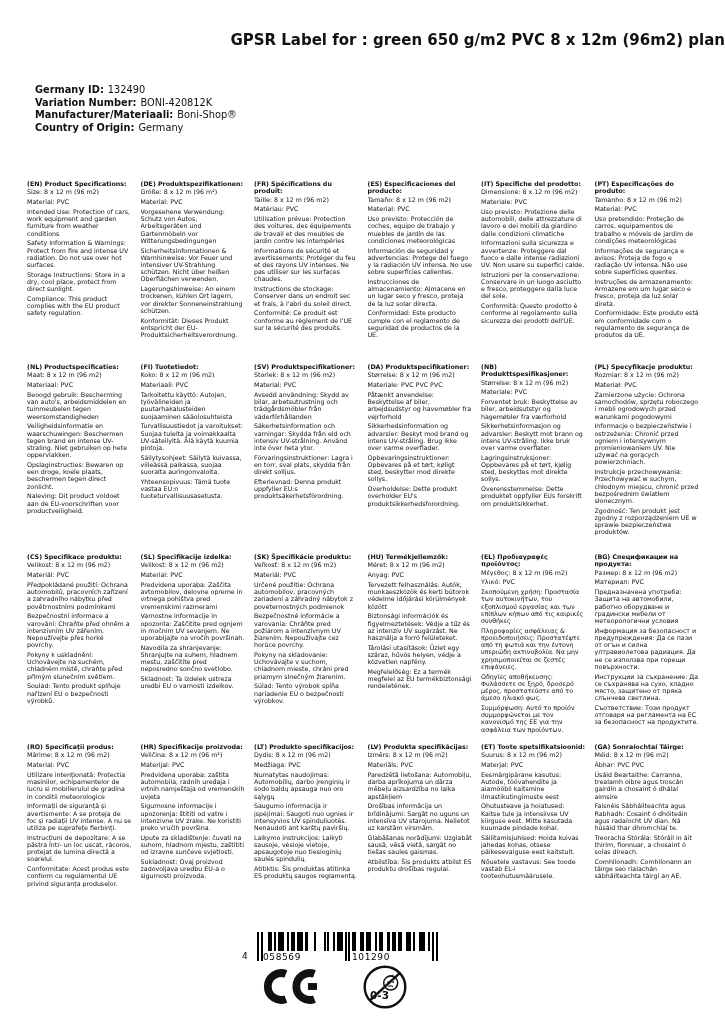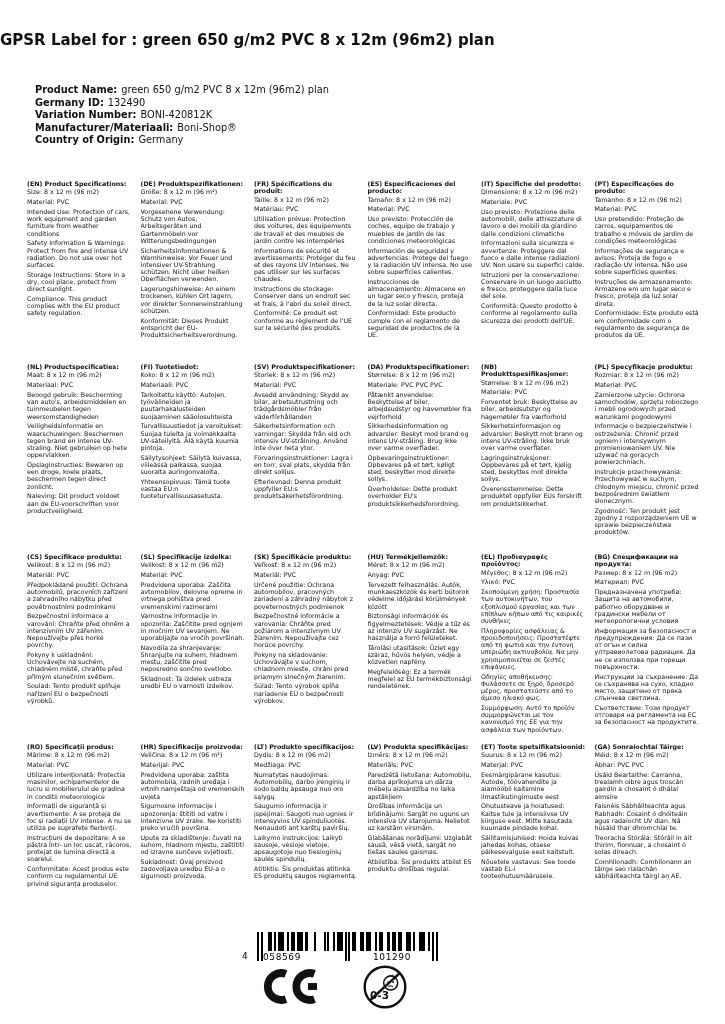--- a/index.html
+++ b/index.html
@@ -1,47 +1,46 @@
 <!DOCTYPE html>
 <html><head>
 <meta charset="utf-8">
 <style>
   html,body{margin:0;padding:0;background:#fff;}
   #page{position:relative;width:725px;height:1024px;background:#ffffff;overflow:hidden;
         font-family:"DejaVu Sans","Liberation Sans",sans-serif;color:#111;}
-  .title{position:absolute;top:31px;left:0;width:100%;text-align:left;
+  .title{position:absolute;top:31px;left:0;width:100%;text-align:right;
          font-size:15px;font-weight:bold;margin:0;}
   .info{position:absolute;top:84px;left:35px;font-size:9.8px;line-height:12.6px;}
   .info-row .lbl{font-weight:bold;}
   .info-row .val{margin-left:4px;}
   .grid{position:absolute;top:180px;left:27px;width:672px;display:grid;
         grid-template-columns:repeat(6,1fr);column-gap:9px;
         grid-template-rows:183px 190px 190px auto;}
   .lang-block{font-size:6.3px;line-height:7.2px;overflow:hidden;}
   .lang-block h3{font-size:6.3px;line-height:7.2px;margin:0 0 1.2px 0;font-weight:bold;}
   .lang-block p{margin:0 0 2.6px 0;}
   .footer{position:absolute;left:0;top:928px;width:725px;height:96px;}
   .barcode{position:absolute;left:257px;top:4px;width:181px;height:30px;}
   .bars{position:absolute;left:0;top:0;width:181px;height:30px;}
   .bar{position:absolute;top:0;background:#000;}
   .bc-digit{position:absolute;font-size:9px;letter-spacing:0.6px;color:#000;}
   #bc-left{left:-15px;top:19px;}
   #bc-g1{left:6px;top:19.5px;width:80px;}
-  #bc-g2{left:95px;top:19.5px;width:80px;text-align:center;}
+  #bc-g2{left:95px;top:19.5px;width:80px;text-align:left;}
   .ce{position:absolute;left:260px;top:40px;width:57px;height:37px;}
   .age{position:absolute;left:362px;top:36px;width:46px;height:46px;}
 </style>
 </head>
 <body>
 
 <div id="page">
   <h1 class="title">GPSR Label for : green 650 g/m2 PVC 8 x 12m (96m2) plan</h1>
 
   <div class="info">
-      <div class="info-row"><span class="lbl">Product Name:</span><span class="val">green 650 g/m2 PVC 8 x 12m (96m2) plan</span></div>
       <div class="info-row"><span class="lbl">Germany ID:</span><span class="val">132490</span></div>
       <div class="info-row"><span class="lbl">Variation Number:</span><span class="val">BONI-420812K</span></div>
       <div class="info-row"><span class="lbl">Manufacturer/Materiaali:</span><span class="val">Boni-Shop®</span></div>
       <div class="info-row"><span class="lbl">Country of Origin:</span><span class="val">Germany</span></div>
     </div>
 
   <div class="grid">
       <section class="lang-block">
         <h3>(EN) Product Specifications:</h3>
         <p>Size: 8 x 12 m (96 m2)</p>

